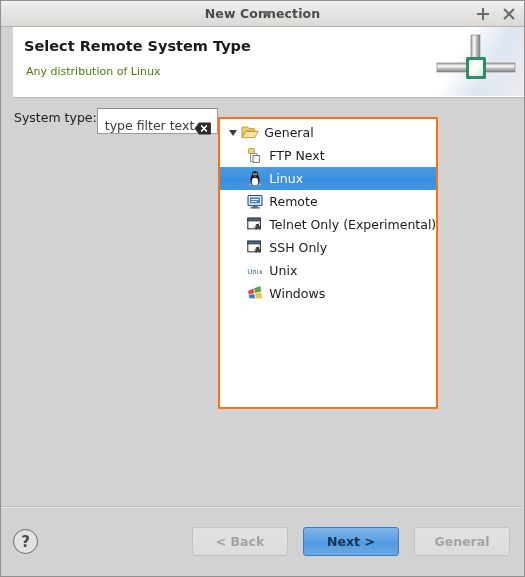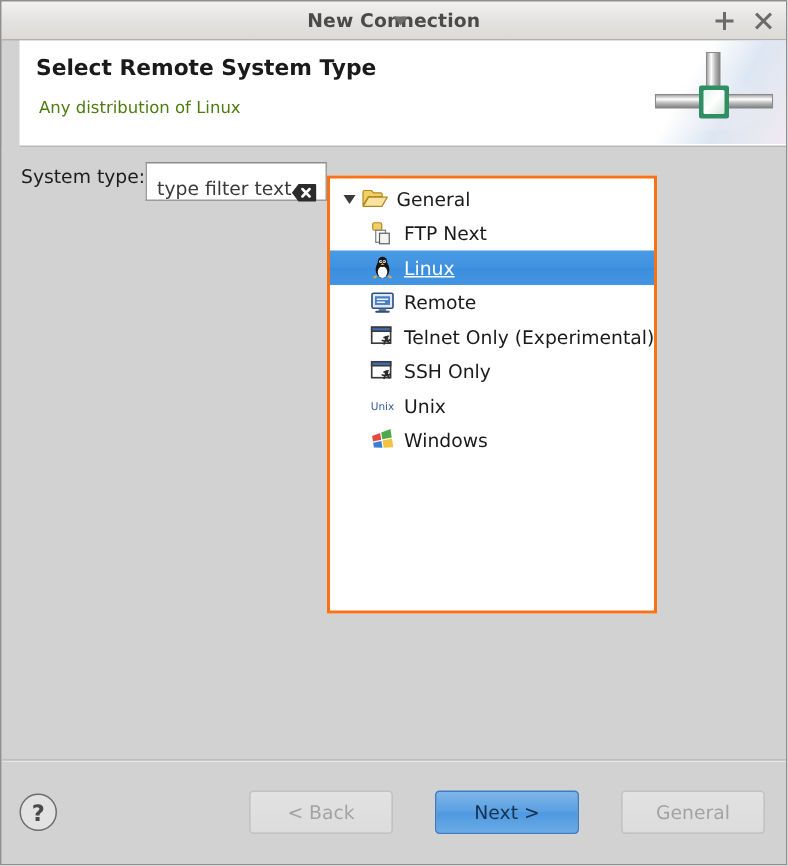--- a/index.html
+++ b/index.html
@@ -169,21 +169,20 @@
     height: 23px;
     display: flex;
     align-items: center;
     font-size: 12.5px;
     color: #1a1a1a;
     box-sizing: border-box;
   }
   .row.selected {
     background: linear-gradient(to bottom, #4a9ae4 0%, #3f92e0 50%, #3b8ede 51%, #4496e3 100%);
     color: #ffffff;
-    text-decoration: underline;
   }
   .expander {
     width: 16px;
     display: flex; align-items: center; justify-content: center;
     flex: 0 0 16px;
     margin-left: 5px;
   }
   .expander .tri-down {
     width: 0; height: 0;
     border-left: 4.5px solid transparent;
@@ -219,22 +218,23 @@
     color: #4a4a4a;
     font-size: 15px;
     font-weight: bold;
     display: flex; align-items: center; justify-content: center;
     background: #e2e2e2;
     box-sizing: border-box;
   }
   .btn-group {
     margin-left: auto;
     display: flex;
-    gap: 28px;
+    gap: 15px;
     padding-right: 2px;
+    font-weight: bold;
   }
   .btn {
     width: 96px;
     height: 29px;
     font-size: 12.5px;
     color: #1d1d1d;
     border: 1px solid #a2a2a2;
     border-radius: 3px;
     background: linear-gradient(to bottom, #fbfbfb 0%, #ececec 50%, #e2e2e2 51%, #dcdcdc 100%);
     display: flex; align-items: center; justify-content: center;

